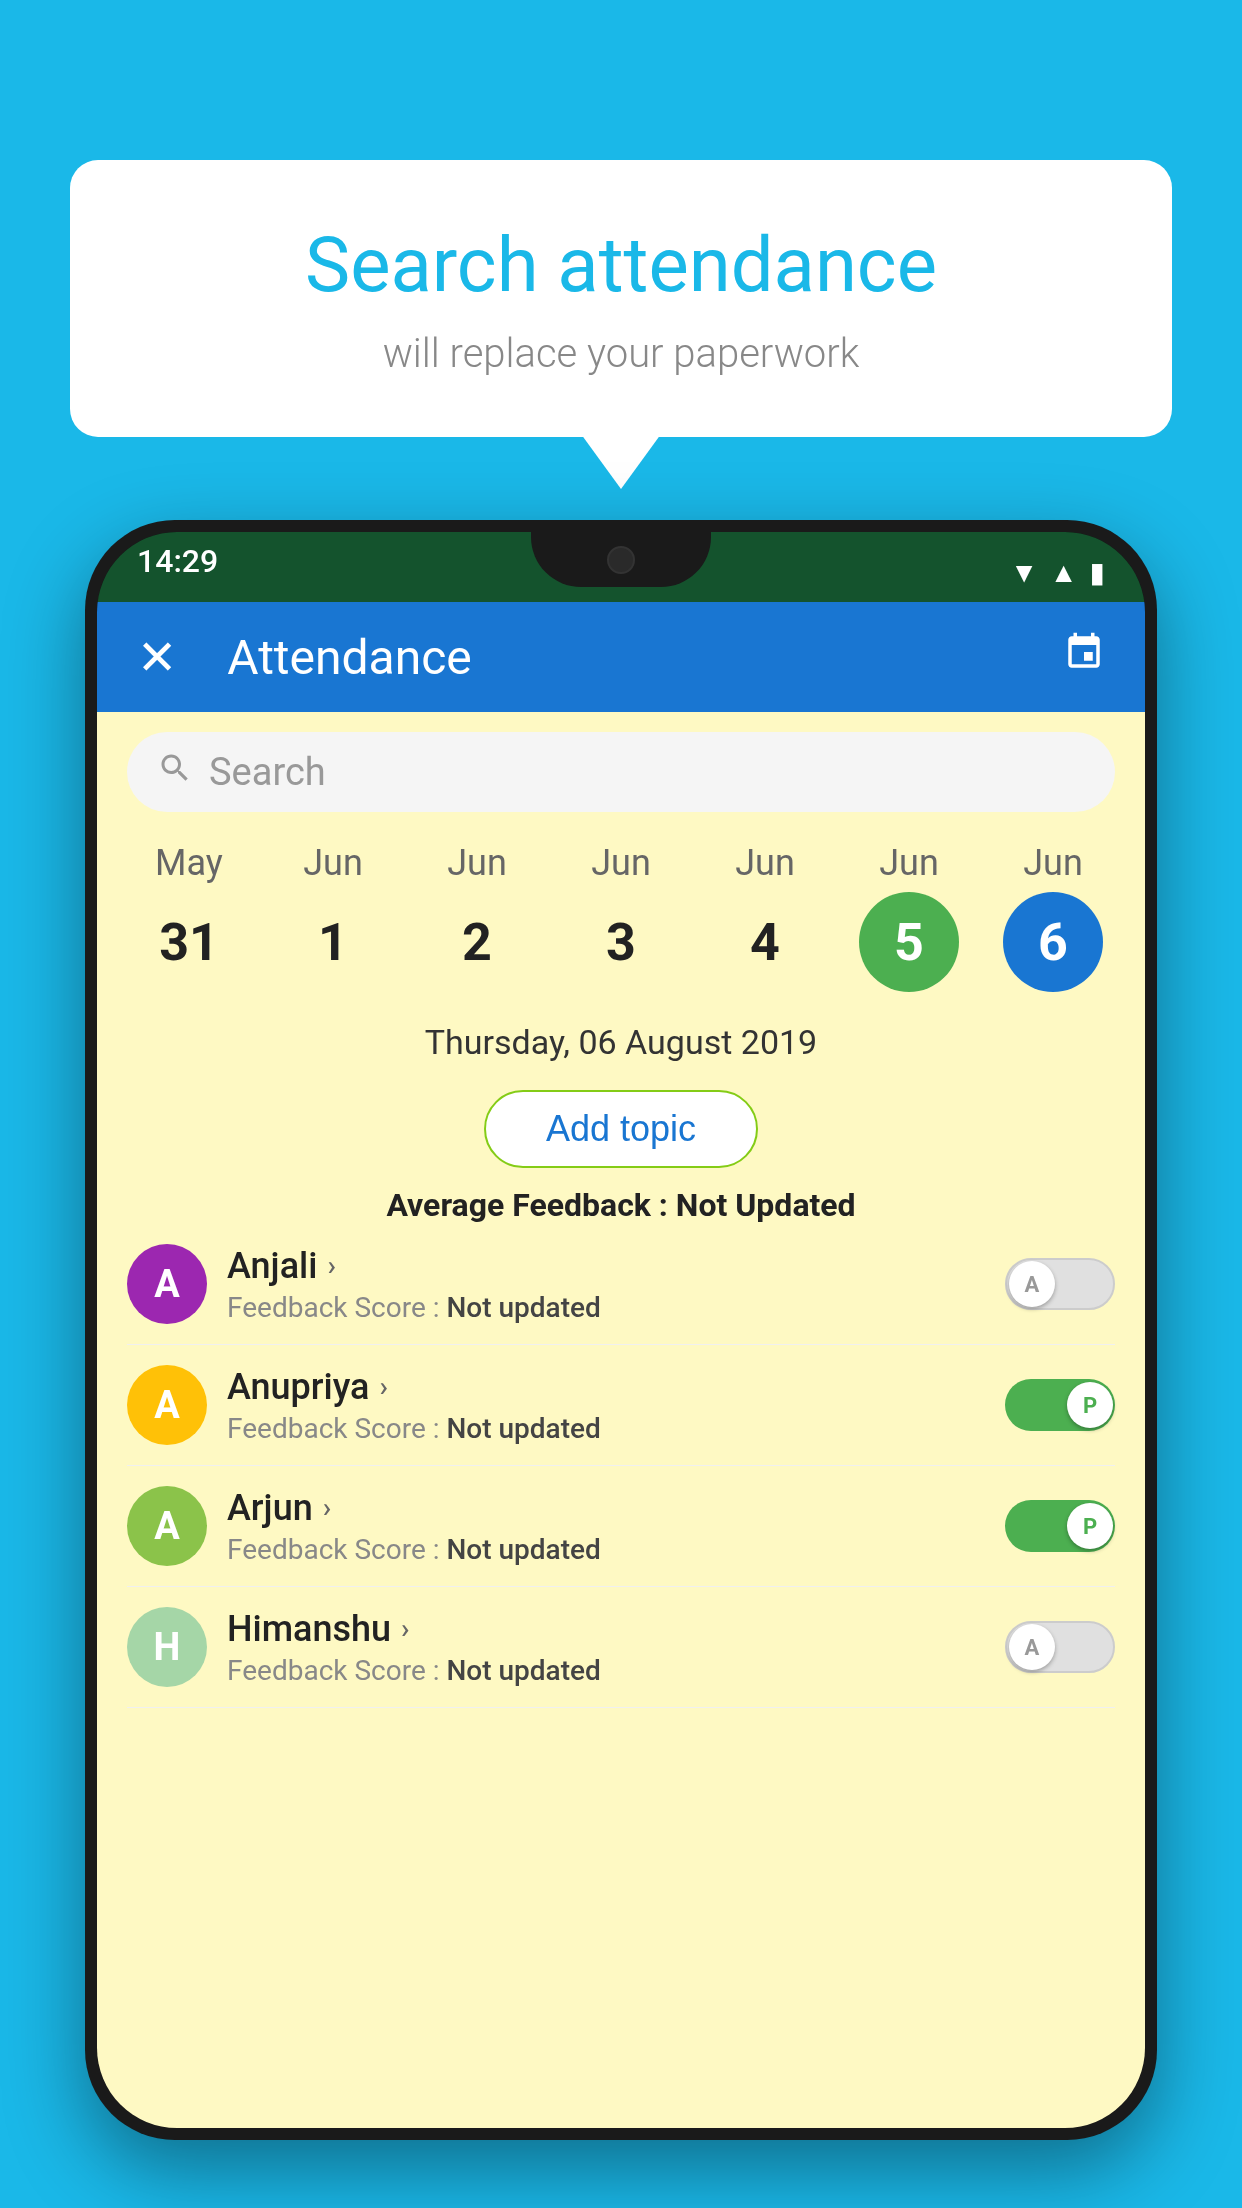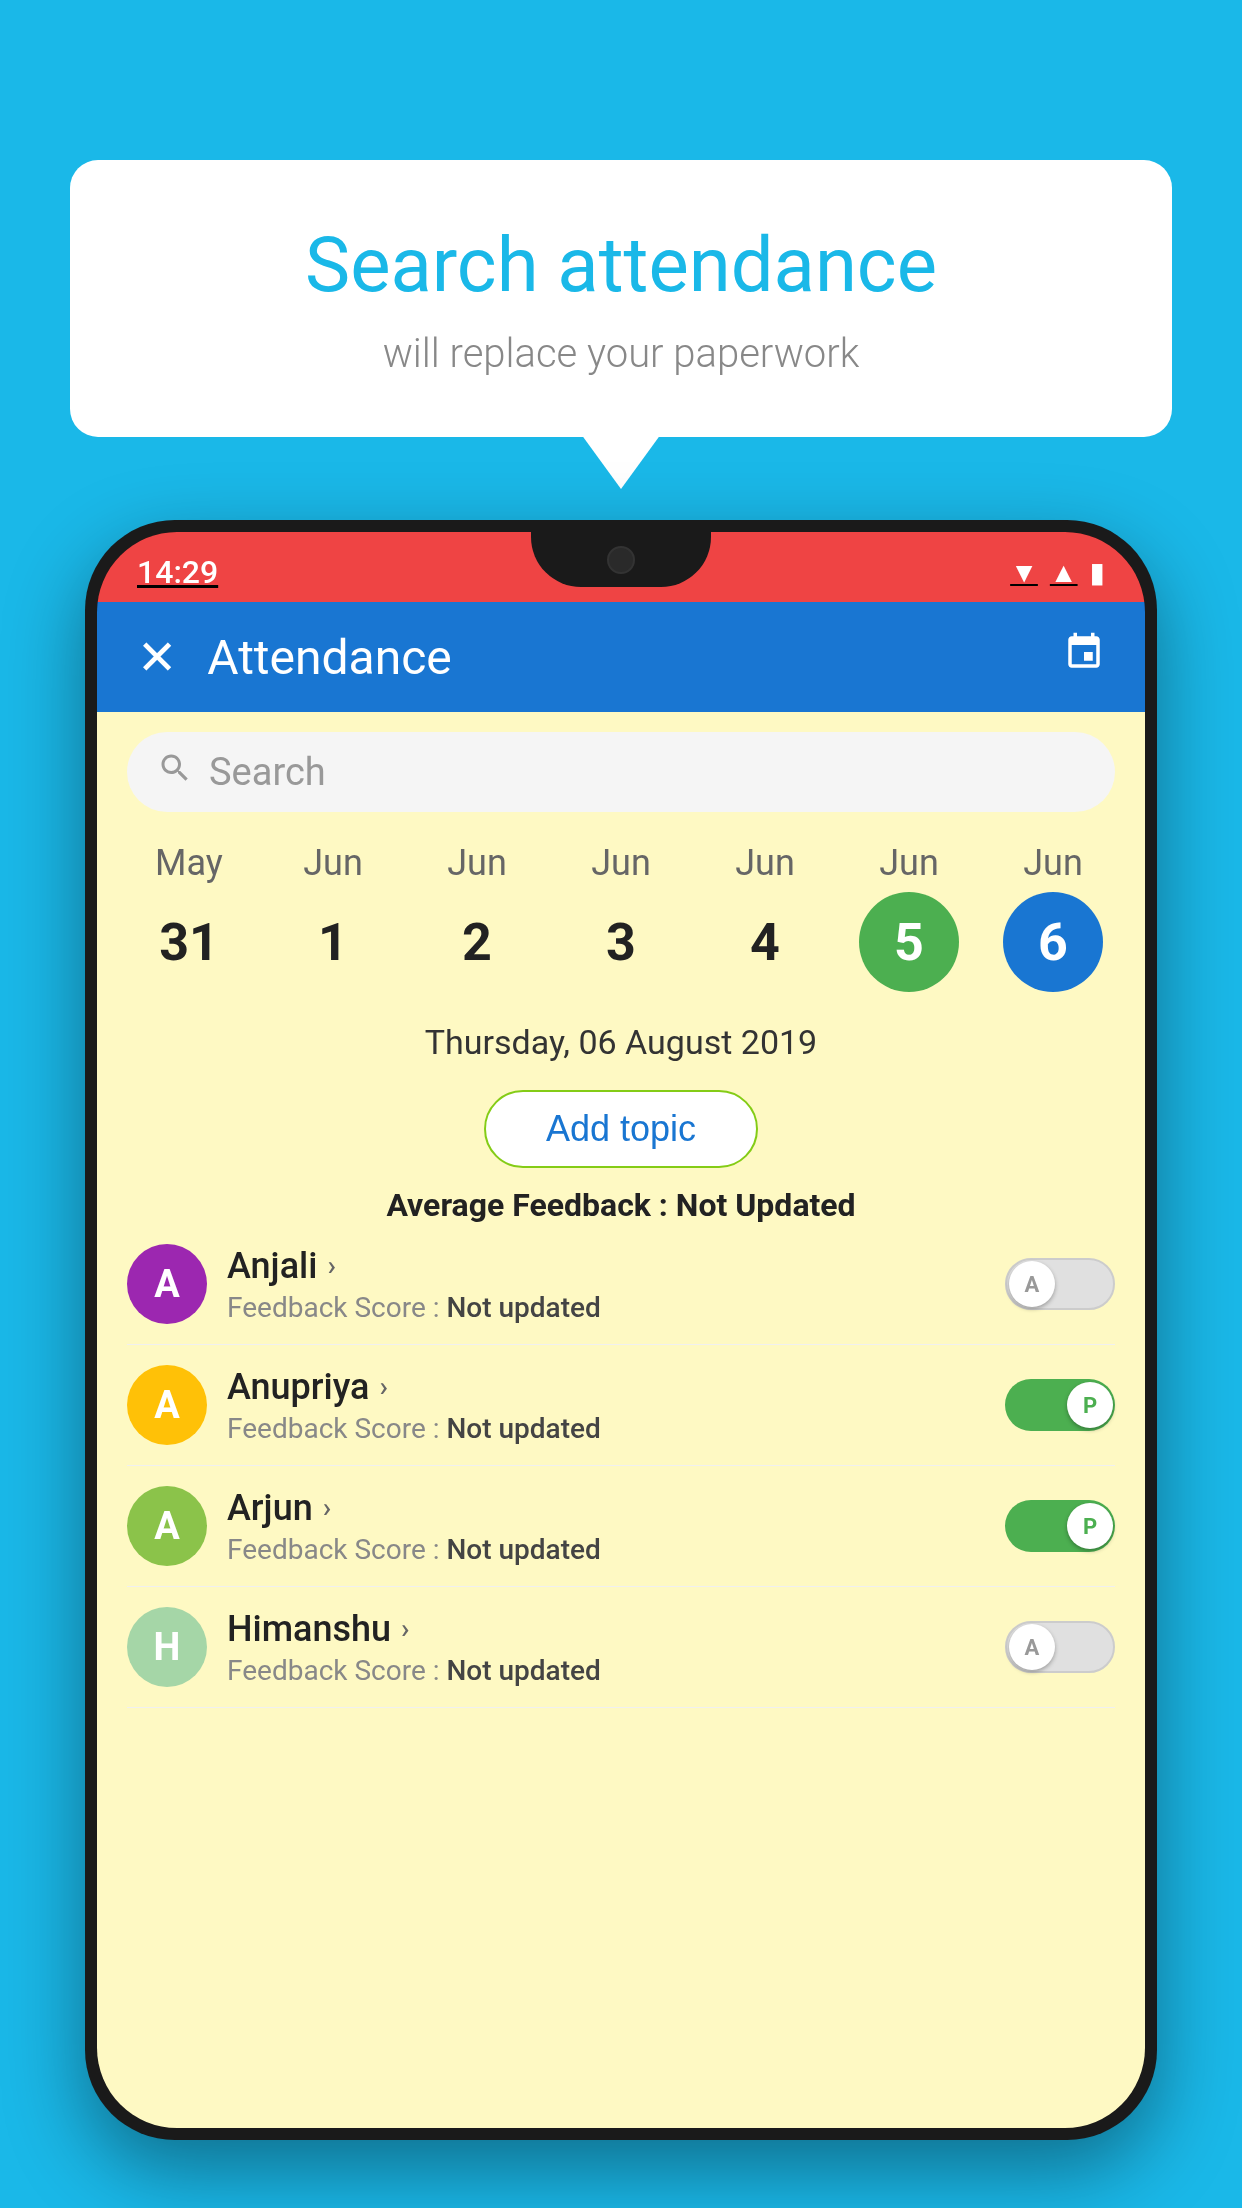--- a/index.html
+++ b/index.html
@@ -106,27 +106,25 @@
       width: 28px;
       height: 28px;
       background: #2a2a2a;
       border-radius: 50%;
       border: 2px solid #333;
     }
 
     
     .status-bar {
       height: 70px;
-      background: #ef4444;
-      display: flex;
-      align-items: center;
+      background: #14532d;
+      display: flex;
       justify-content: space-between;
       padding: 0 40px;
       padding-top: 10px;
-      text-decoration: underline;
     }
 
     .status-time {
       color: white;
       font-size: 32px;
       font-weight: 500;
     }
 
     .status-icons {
       display: flex;
@@ -154,20 +152,21 @@
       font-size: 48px;
       font-weight: 300;
       cursor: pointer;
     }
 
     .app-bar-title {
       flex: 1;
       color: white;
       font-size: 48px;
       font-weight: 400;
+      margin-left: 20px;
     }
 
     .app-bar-calendar {
       color: white;
       font-size: 42px;
     }
 
     
     .screen-content {
       background: #fef9c3;

